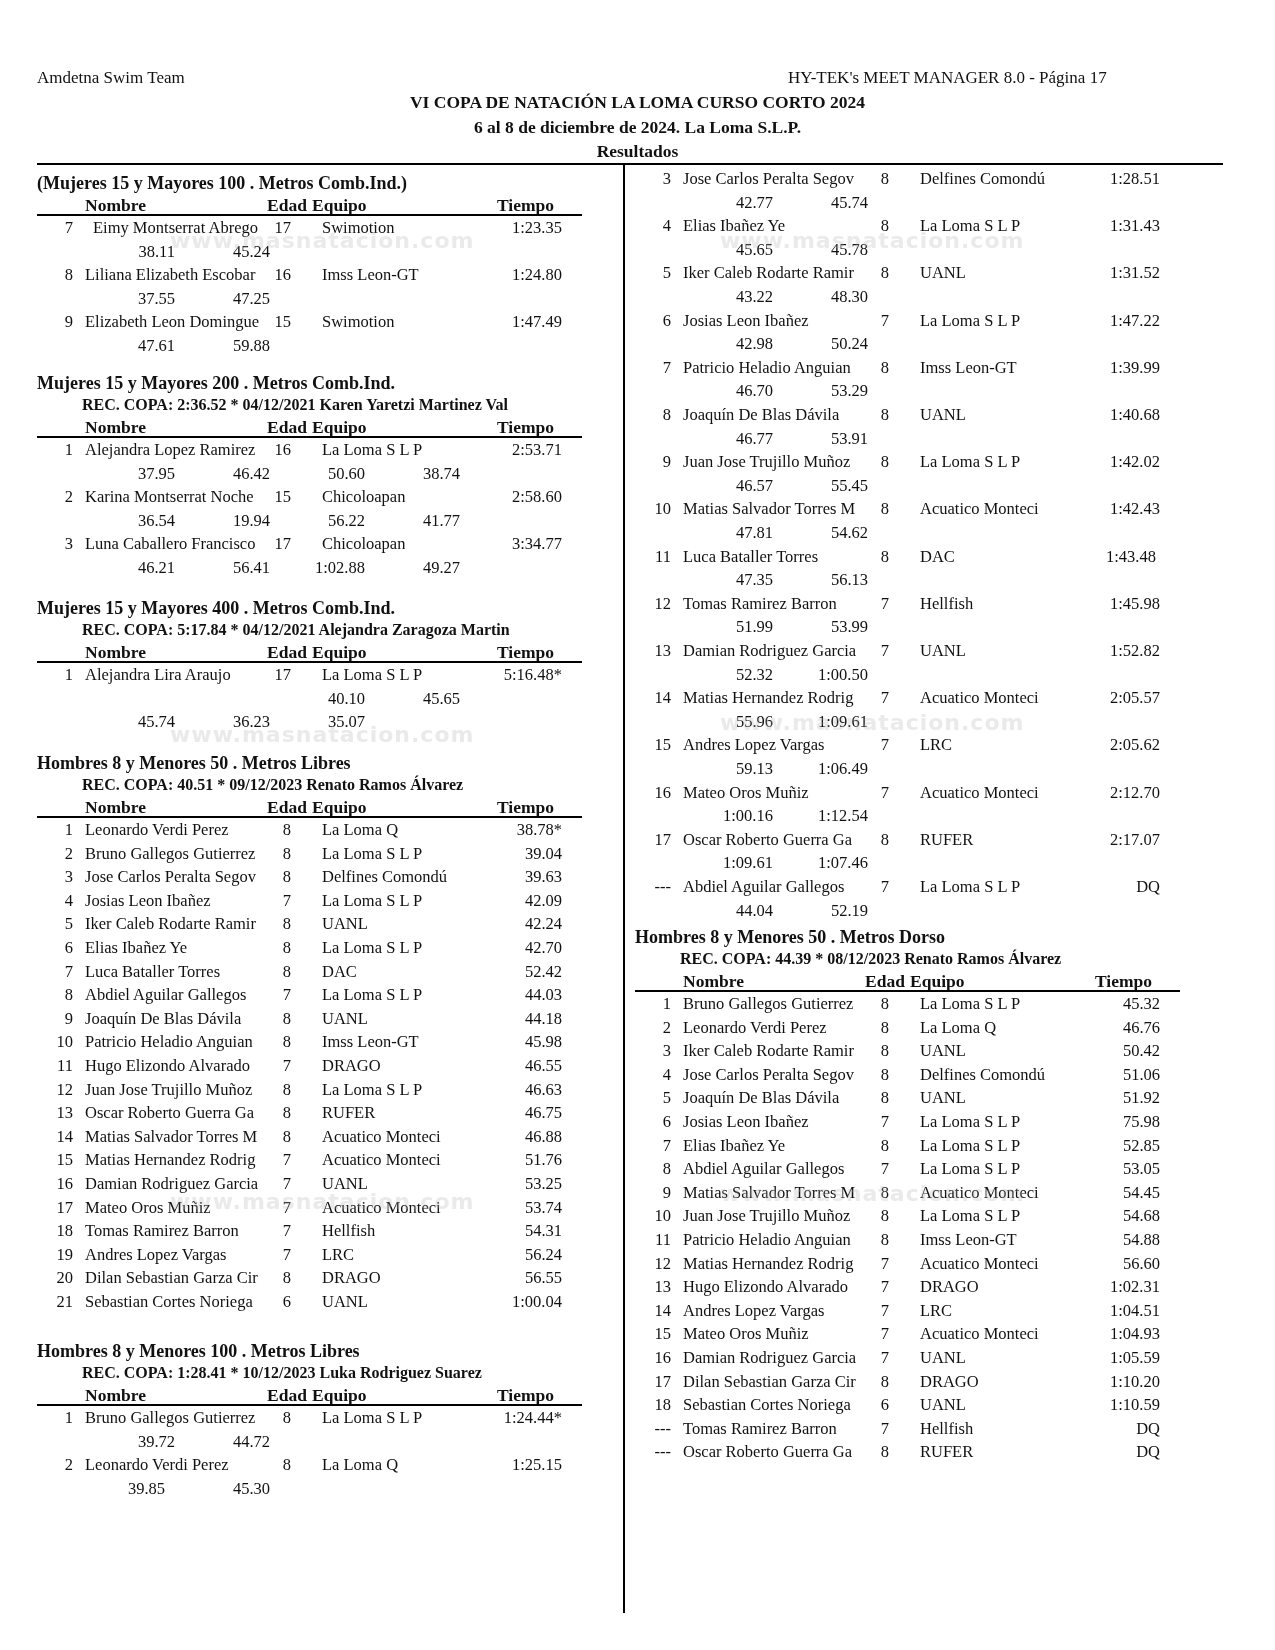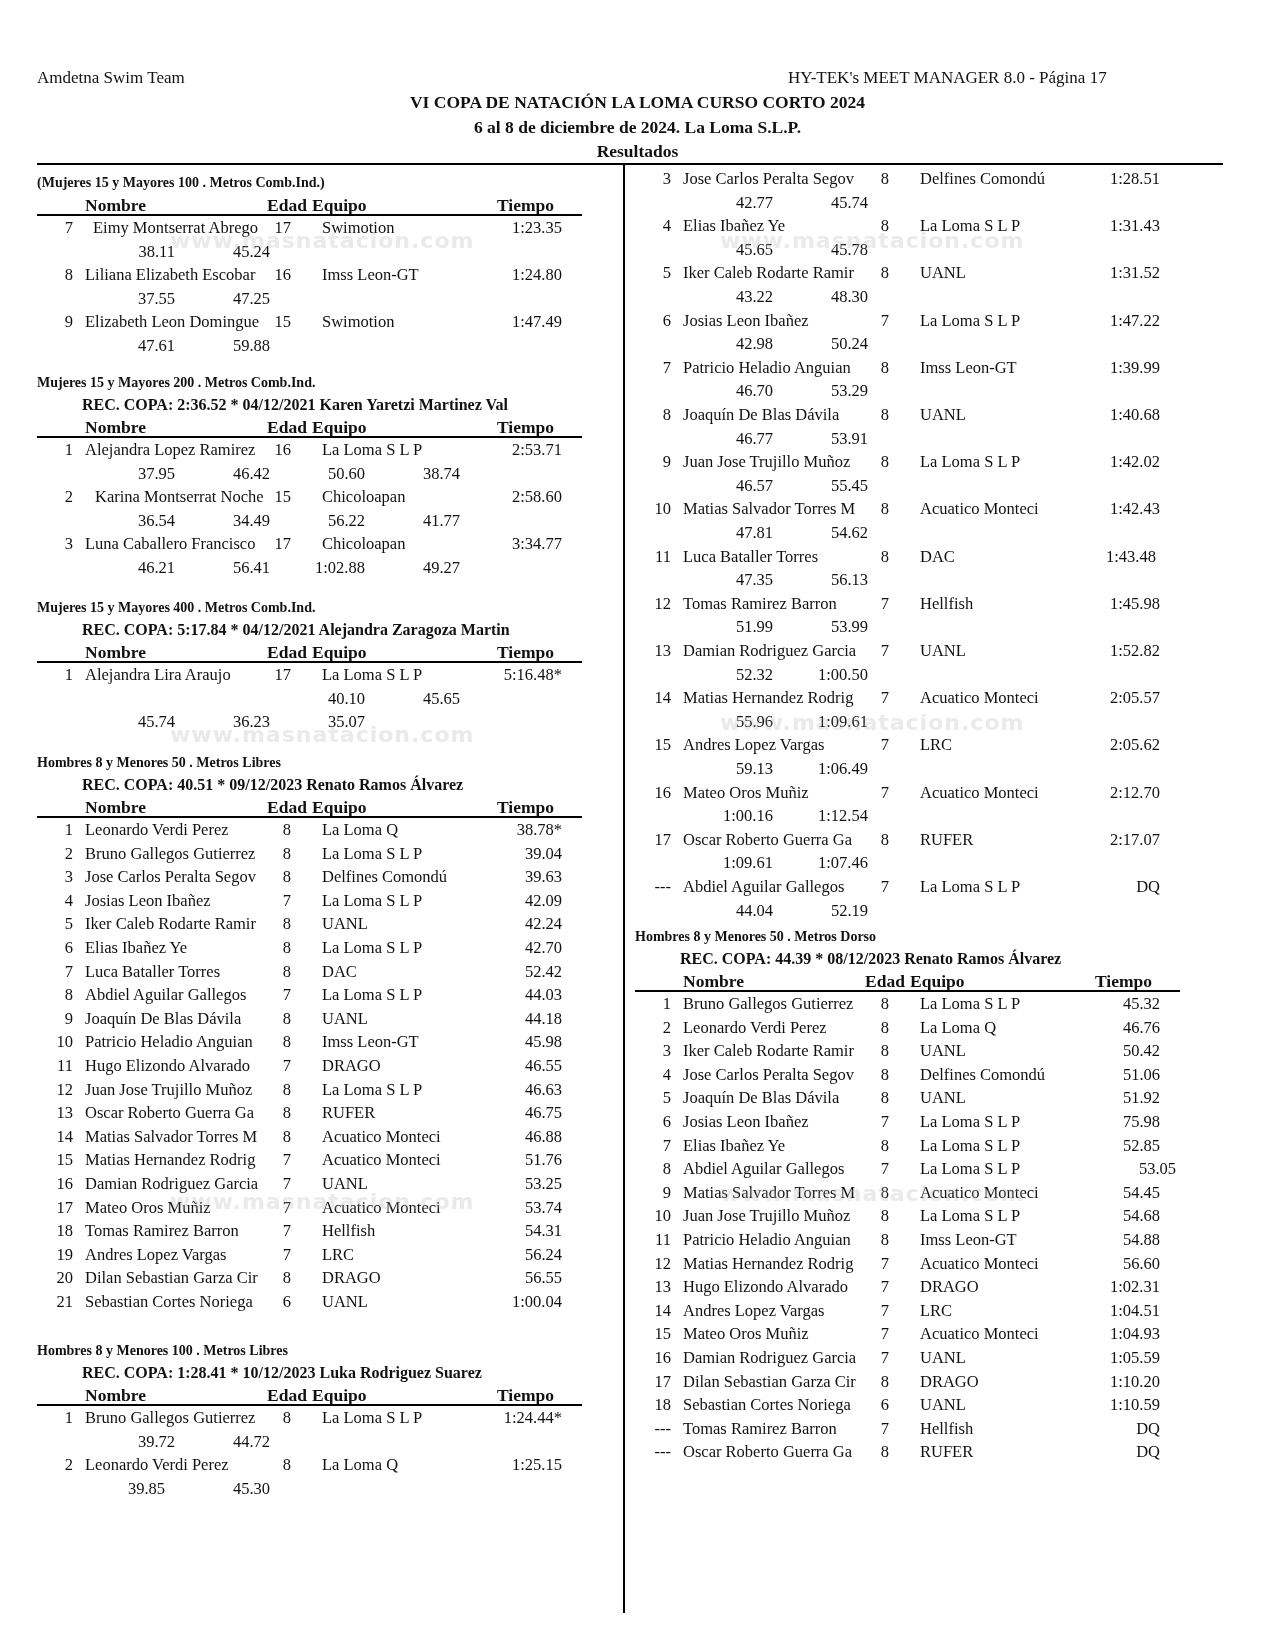--- a/index.html
+++ b/index.html
@@ -4,21 +4,21 @@
 <style>
   html, body { margin: 0; padding: 0; background: #ffffff; }
   body { width: 1275px; height: 1650px; position: relative; overflow: hidden;
          font-family: "Liberation Serif", "DejaVu Serif", serif; color: #111; }
   .hdr-left { position: absolute; left: 37px; top: 68px; font-size: 17px; }
   .hdr-right { position: absolute; left: 788px; top: 68px; font-size: 17px; }
   .title { position: absolute; left: 0; width: 1275px; text-align: center; font-weight: bold; font-size: 17.5px; }
   .top-rule { position: absolute; left: 37px; top: 163px; width: 1186px; height: 2px; background: #000; }
   .vdiv { position: absolute; left: 623px; top: 163px; width: 2px; height: 1450px; background: #000; }
   .line { position: absolute; height: 22px; line-height: 22px; font-size: 16.5px; white-space: nowrap; }
-  .ev-title { font-weight: bold; font-size: 14px; }
+  .ev-title { font-weight: bold; font-size: 18px; }
   .rec { font-weight: bold; font-size: 16px; }
   .colhdr { font-weight: bold; font-size: 17.5px; }
   .colhdr span { position: absolute; }
   .hrule { position: absolute; height: 1.5px; background: #000; }
   .row span { position: absolute; }
   .place { text-align: right; width: 36px; }
   .name { width: 200px; overflow: hidden; }
   .age { text-align: right; width: 24px; }
   .team { width: 170px; overflow: hidden; }
   .time { text-align: right; width: 80px; }
@@ -98,28 +98,28 @@
       <span class="time" style="left:445px">2:53.71</span>
     </div>
     <div class="line splits" style="left:37px;top:462.6px;width:560px">
       <span style="left:68px">37.95</span>
       <span style="left:163px">46.42</span>
       <span style="left:258px">50.60</span>
       <span style="left:353px">38.74</span>
     </div>
     <div class="line row" style="left:37px;top:486.20000000000005px;width:560px">
       <span class="place" style="left:0">2</span>
-      <span class="name" style="left:58px">Karina Montserrat Noche</span>
+      <span class="name" style="left:48px">Karina Montserrat Noche</span>
       <span class="age" style="left:230px">15</span>
       <span class="team" style="left:285px">Chicoloapan</span>
       <span class="time" style="left:445px">2:58.60</span>
     </div>
     <div class="line splits" style="left:37px;top:509.80000000000007px;width:560px">
       <span style="left:68px">36.54</span>
-      <span style="left:163px">34.49</span>
+      <span style="left:163px">19.94</span>
       <span style="left:258px">56.22</span>
       <span style="left:353px">41.77</span>
     </div>
     <div class="line row" style="left:37px;top:533.4000000000001px;width:560px">
       <span class="place" style="left:0">3</span>
       <span class="name" style="left:48px">Luna Caballero Francisco</span>
       <span class="age" style="left:230px">17</span>
       <span class="team" style="left:285px">Chicoloapan</span>
       <span class="time" style="left:445px">3:34.77</span>
     </div>
@@ -573,21 +573,21 @@
       <span class="name" style="left:48px">Elias Ibañez Ye</span>
       <span class="age" style="left:230px">8</span>
       <span class="team" style="left:285px">La Loma S L P</span>
       <span class="time" style="left:445px">52.85</span>
     </div>
     <div class="line row" style="left:635px;top:1158.1999999999996px;width:560px">
       <span class="place" style="left:0">8</span>
       <span class="name" style="left:48px">Abdiel Aguilar Gallegos</span>
       <span class="age" style="left:230px">7</span>
       <span class="team" style="left:285px">La Loma S L P</span>
-      <span class="time" style="left:461px">53.05</span>
+      <span class="time" style="left:445px">53.05</span>
     </div>
     <div class="line row" style="left:635px;top:1181.7999999999995px;width:560px">
       <span class="place" style="left:0">9</span>
       <span class="name" style="left:48px">Matias Salvador Torres M</span>
       <span class="age" style="left:230px">8</span>
       <span class="team" style="left:285px">Acuatico Monteci</span>
       <span class="time" style="left:445px">54.45</span>
     </div>
     <div class="line row" style="left:635px;top:1205.3999999999994px;width:560px">
       <span class="place" style="left:0">10</span>

